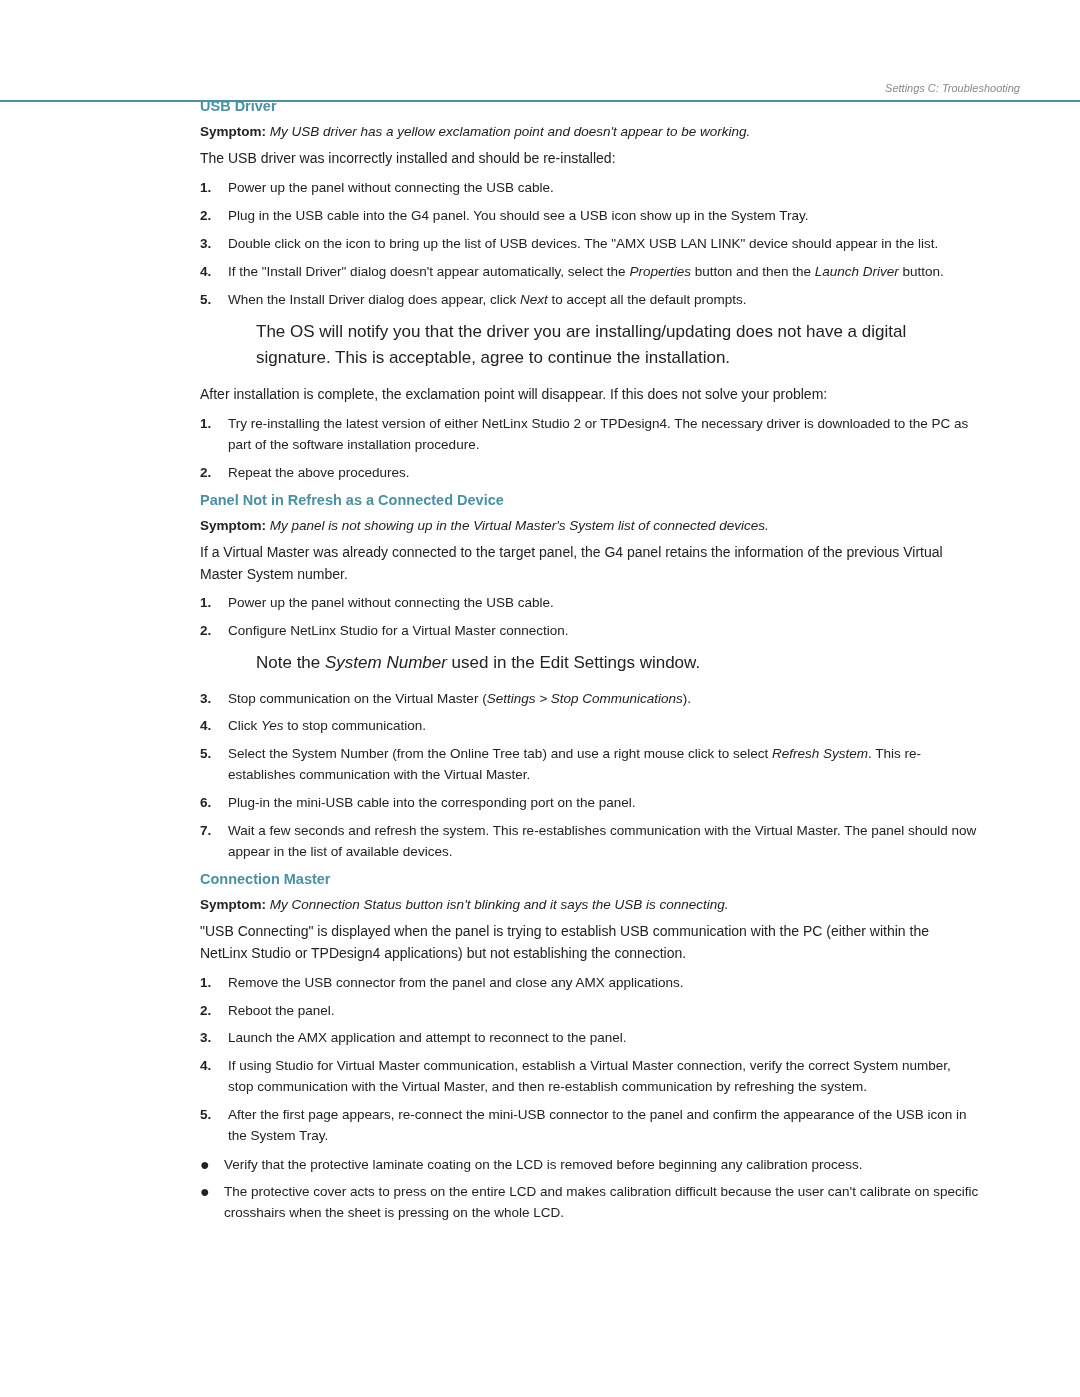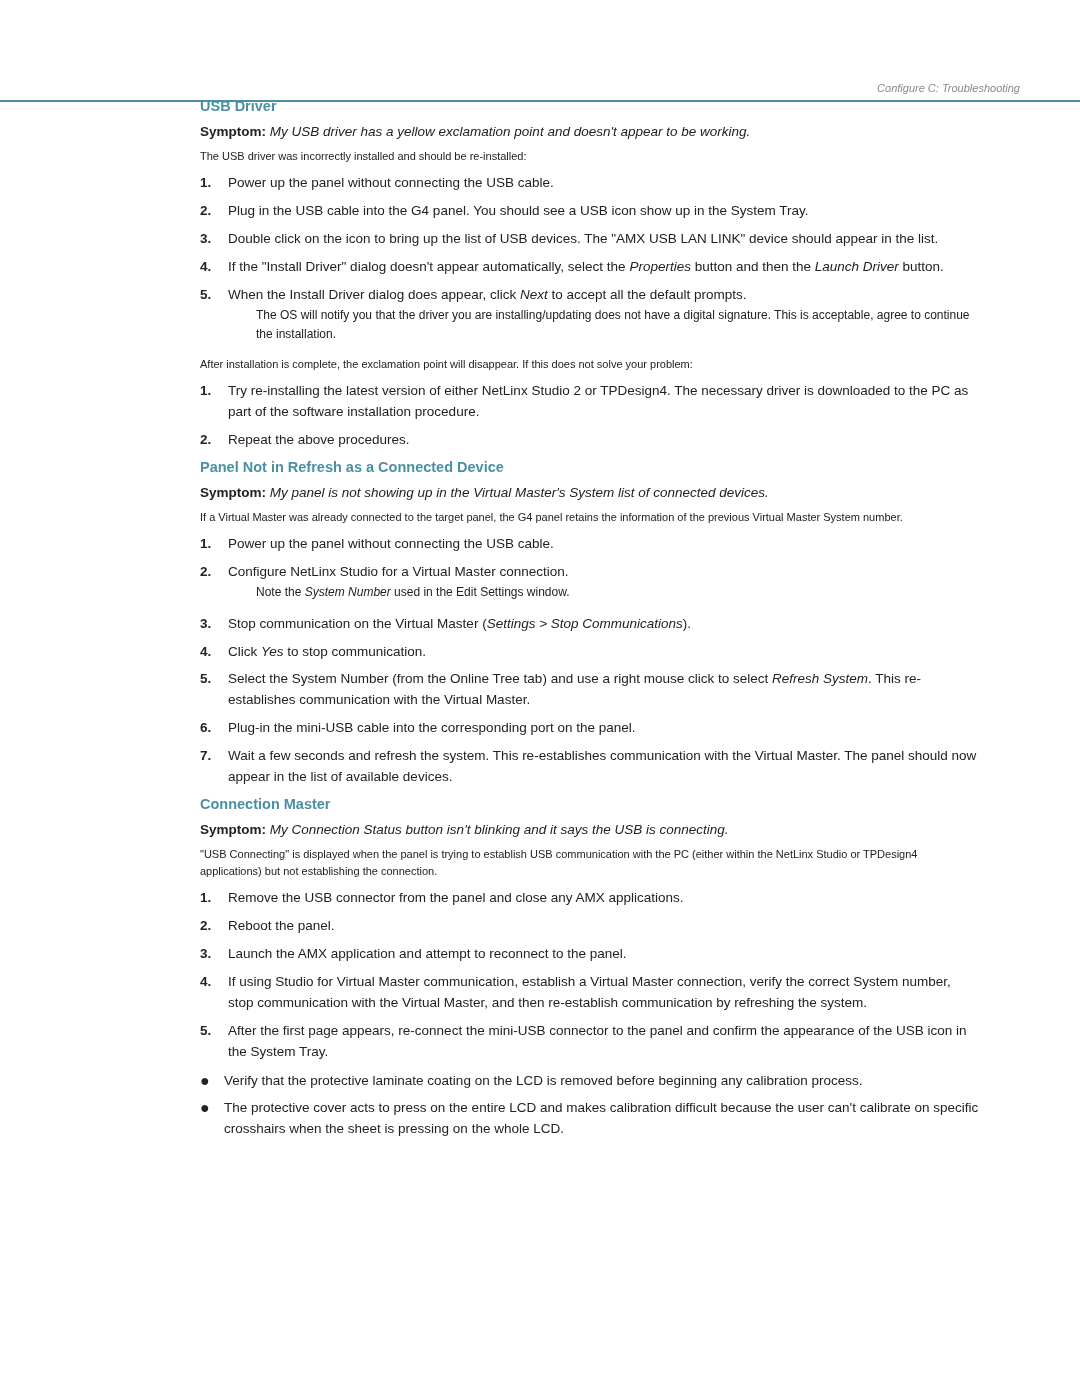--- a/index.html
+++ b/index.html
@@ -64,21 +64,21 @@
       font-size: 13.5px;
       margin-bottom: 6px;
       line-height: 1.5;
     }
 
     .symptom-label {
       font-weight: bold;
     }
 
     .body-text {
-      font-size: 11px;
+      font-size: 14px;
       line-height: 1.55;
       margin-bottom: 6px;
     }
 
     .ordered-list {
       list-style: none;
       margin: 8px 0 8px 0;
       padding: 0;
     }
 
@@ -96,23 +96,23 @@
       margin-right: 6px;
       flex-shrink: 0;
     }
 
     .list-content {
       flex: 1;
     }
 
     .sub-indent {
       margin-left: 28px;
-      margin-top: 0;
+      margin-top: 8px;
       margin-bottom: 5px;
-      font-size: 12px;
+      font-size: 17px;
       line-height: 1.55;
     }
 
     .bullet-list {
       list-style: none;
       margin: 8px 0 8px 0;
       padding: 0;
     }
 
     .bullet-list li {
@@ -134,21 +134,21 @@
     .italic-text {
       font-style: italic;
     }
   </style>
 </head>
 <body>
 
 <div class="page-container">
   <div class="top-rule"></div>
 
-  <div class="header-text">Configure C: Troubleshooting</div>
+  <div class="header-text">Settings C: Troubleshooting</div>
 
   <div class="content">
 
     <div>
       <div class="section-title">USB Driver</div>
       <div class="symptom-line">
         <span class="symptom-label">Symptom:</span><span class="italic-text"> My USB driver has a yellow exclamation point and doesn't appear to be working.</span>
       </div>
       <div class="body-text">The USB driver was incorrectly installed and should be re-installed:</div>
       <ol class="ordered-list">

